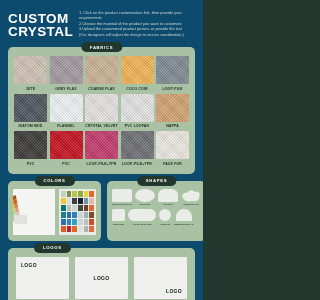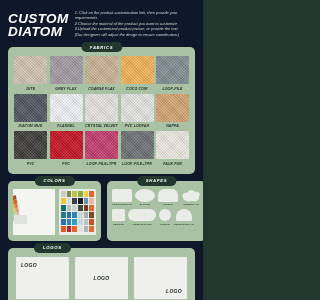--- a/index.html
+++ b/index.html
@@ -2,21 +2,21 @@
 <html><head>
 <meta charset="utf-8">
 <style>
   html,body{margin:0;padding:0;}
   body{
     width:203px;height:300px;overflow:hidden;
     background:#22372e;
     font-family:"Liberation Sans", sans-serif;
     -webkit-font-smoothing:antialiased;
   }
-  .page{position:relative;width:203px;height:300px;background:#0f172a;box-sizing:border-box;font-style:italic;}
+  .page{position:relative;width:203px;height:300px;background:#0c4a6e;box-sizing:border-box;}
 
   
   .header{display:flex;align-items:flex-start;padding:9px 6px 4px 8px;gap:6px;}
   .title{
     color:#ffffff;font-weight:bold;font-size:13.5px;line-height:13px;
     letter-spacing:.4px;flex:0 0 auto;padding-top:3px;white-space:nowrap;
   }
   .title div{display:block;}
   .intro{flex:1 1 auto;color:#cfd8d2;font-size:3.9px;line-height:5.4px;padding-top:1px;}
   .intro p{margin:0;}
@@ -72,21 +72,21 @@
   .lt-br{bottom:5px;right:5px;}
 </style>
 </head>
 <body>
 
 <div class="page">
 
   <div class="header">
     <div class="title">
       <div>CUSTOM</div>
-      <div>DIATOM</div>
+      <div>CRYSTAL</div>
     </div>
     <div class="intro">
       <p>1. Click on the product customization link, then provide your requirements</p>
       <p>2.Choose the material of the product you want to customize</p>
       <p>3.Upload the customized product picture, or provide the text</p>
       <p>(Our designers will adjust the design to ensure coordination.)</p>
     </div>
   </div>
 
   <div class="panel fabrics">

